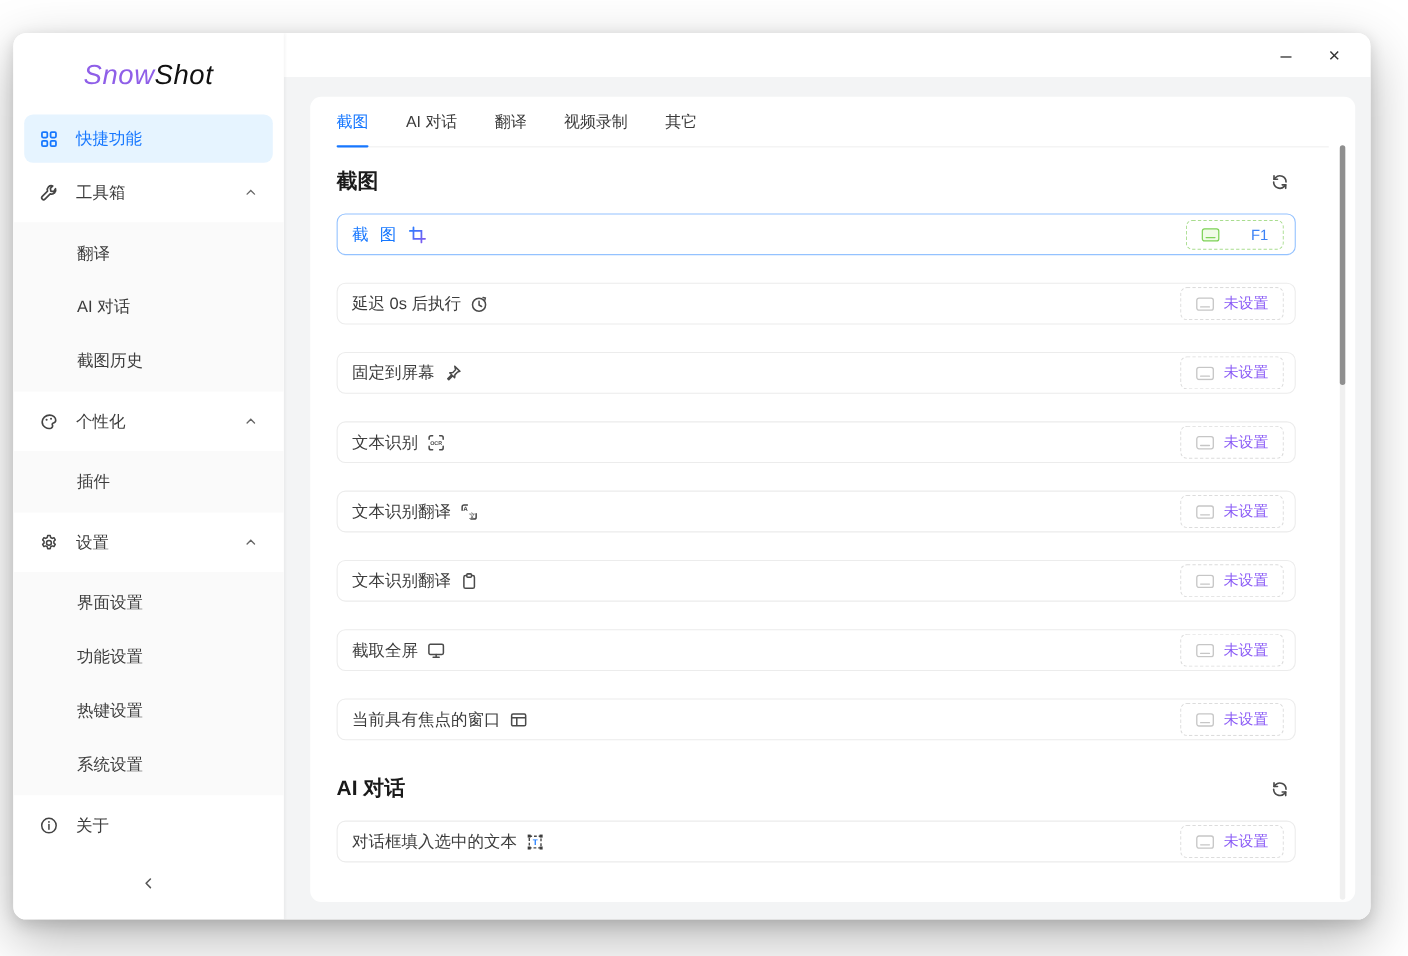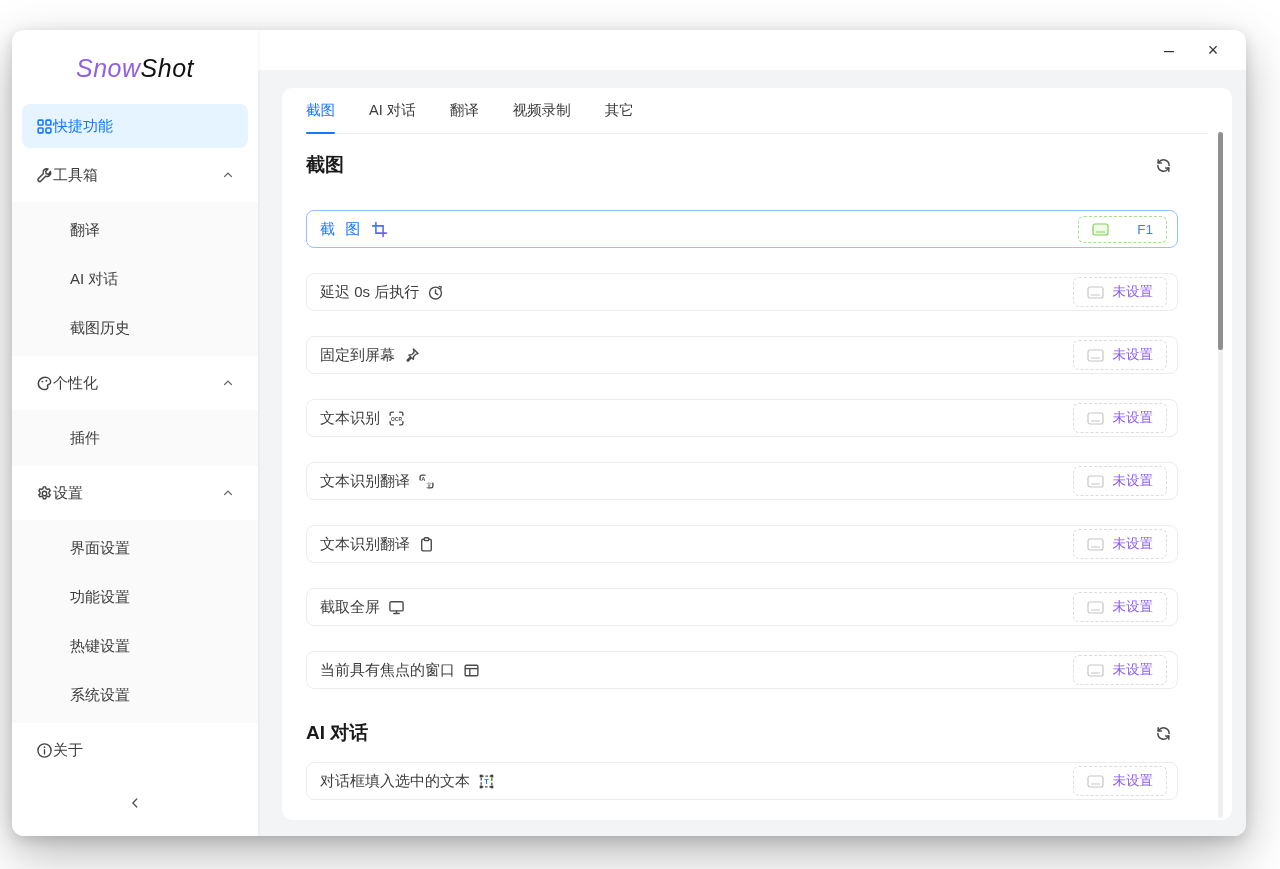--- a/index.html
+++ b/index.html
@@ -16,21 +16,21 @@
   .sidebar {
     position:absolute; left:0; top:0; bottom:0; width:246px; background:#fff;
     box-shadow:1px 0 3px rgba(0,0,0,.05); z-index:2;
   }
   .logo { text-align:center; padding:24px 0 16px; font-size:25px; font-weight:normal; font-style:italic; letter-spacing:.5px; }
   .logo .p1 { color:#8f5fe8; }
   .logo .p2 { color:#111; }
 
   .side-item {
     height:44px; margin:5px 10px; border-radius:8px; display:flex; align-items:center;
-    padding:0 14px; font-size:15px; color:#3c3c3c; cursor:pointer; gap:0;
+    padding:0 14px; font-size:15px; color:#3c3c3c; cursor:pointer; gap:16px;
   }
   .side-item .chev { margin-left:auto; color:#666; display:flex; }
   .side-item.active { background:#e6f4ff; color:#1677ff; }
   .side-item.active .sicon { color:#1677ff; }
   .sicon { width:17px; height:17px; color:#444; display:flex; flex:none; }
   .sicon svg { width:100%; height:100%; }
   .subwrap { background:#fafafa; padding:1px 0; }
   .side-item.sub { padding-left:48px; background:transparent; }
   .collapse-btn {
     position:absolute; bottom:14px; left:0; right:0; height:34px;
@@ -58,21 +58,21 @@
   .section-header { display:flex; align-items:center; justify-content:space-between; padding:18px 0 16px; }
   .section-title { font-size:19px; font-weight:bold; color:#1a1a1a; }
   .sync { width:17px; height:17px; color:#4a4a4a; cursor:pointer; margin-right:36px; }
   .sync svg { width:100%; height:100%; }
 
   .hrow {
     height:38px; border:1px solid #ececec; border-radius:8px; margin-bottom:25px;
     display:flex; align-items:center; padding:0 10px 0 13px; cursor:pointer; background:#fff;
     margin-right:30px;
   }
-  .hrow.primary { border-color:#94c2ff;margin-top:16px; }
+  .hrow.primary { border-color:#94c2ff; }
   .hrow-label { font-size:15px; color:#3d3d3d; display:flex; align-items:center; gap:8px; }
   .hrow.primary .hrow-label { color:#1677ff; letter-spacing:3px; }
   .ricon { width:17px; height:17px; color:#4a4a4a; display:flex; flex:none; }
   .ricon svg { width:100%; height:100%; }
 
   .badge {
     margin-left:auto; display:flex; align-items:center; gap:9px;
     border:1px dashed #dcdcdc; border-radius:6px; padding:5px 13px;
     font-size:13.5px; color:#8b5cf6; cursor:pointer; background:#fff;
   }

